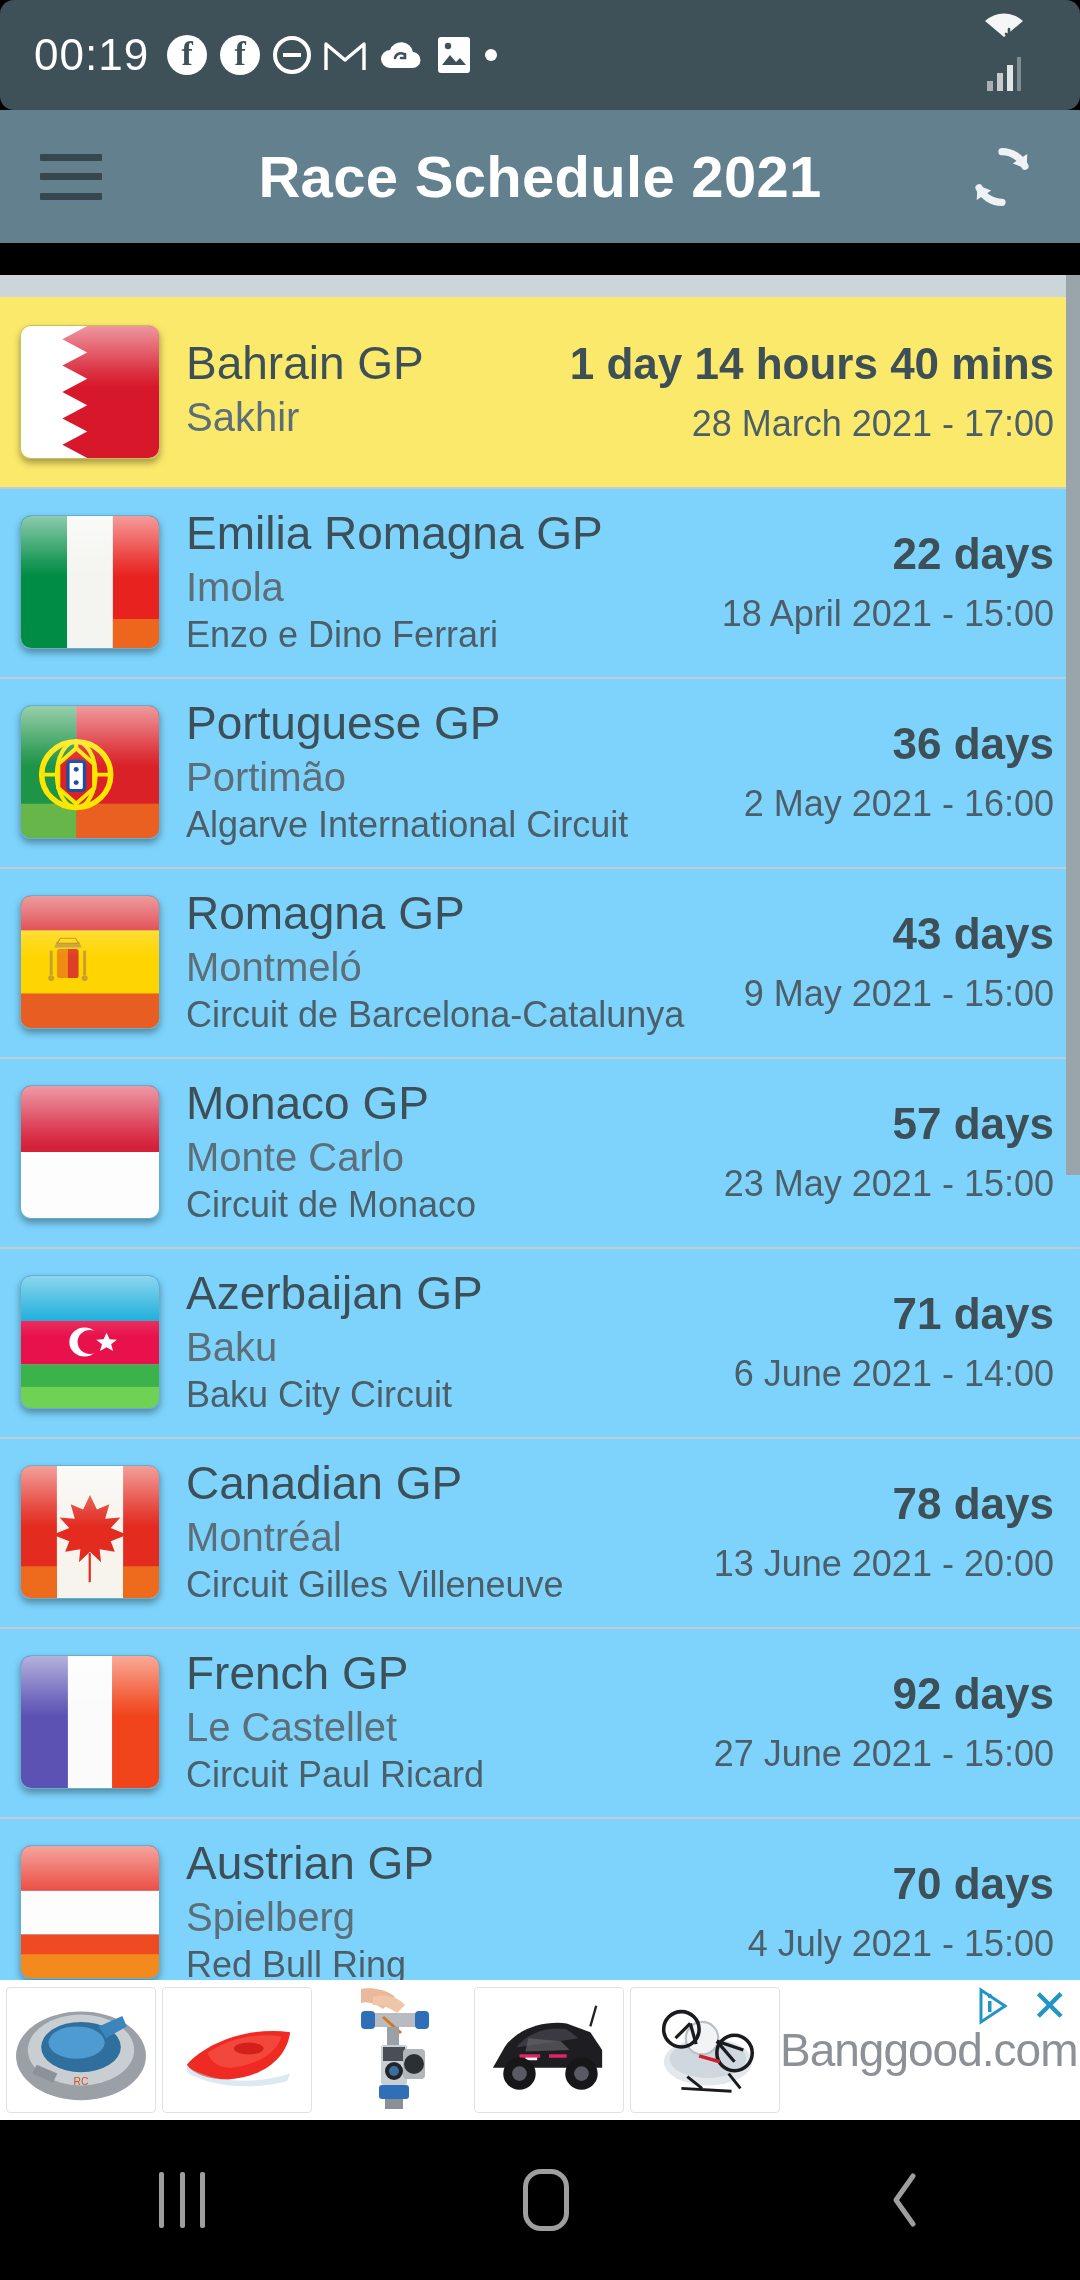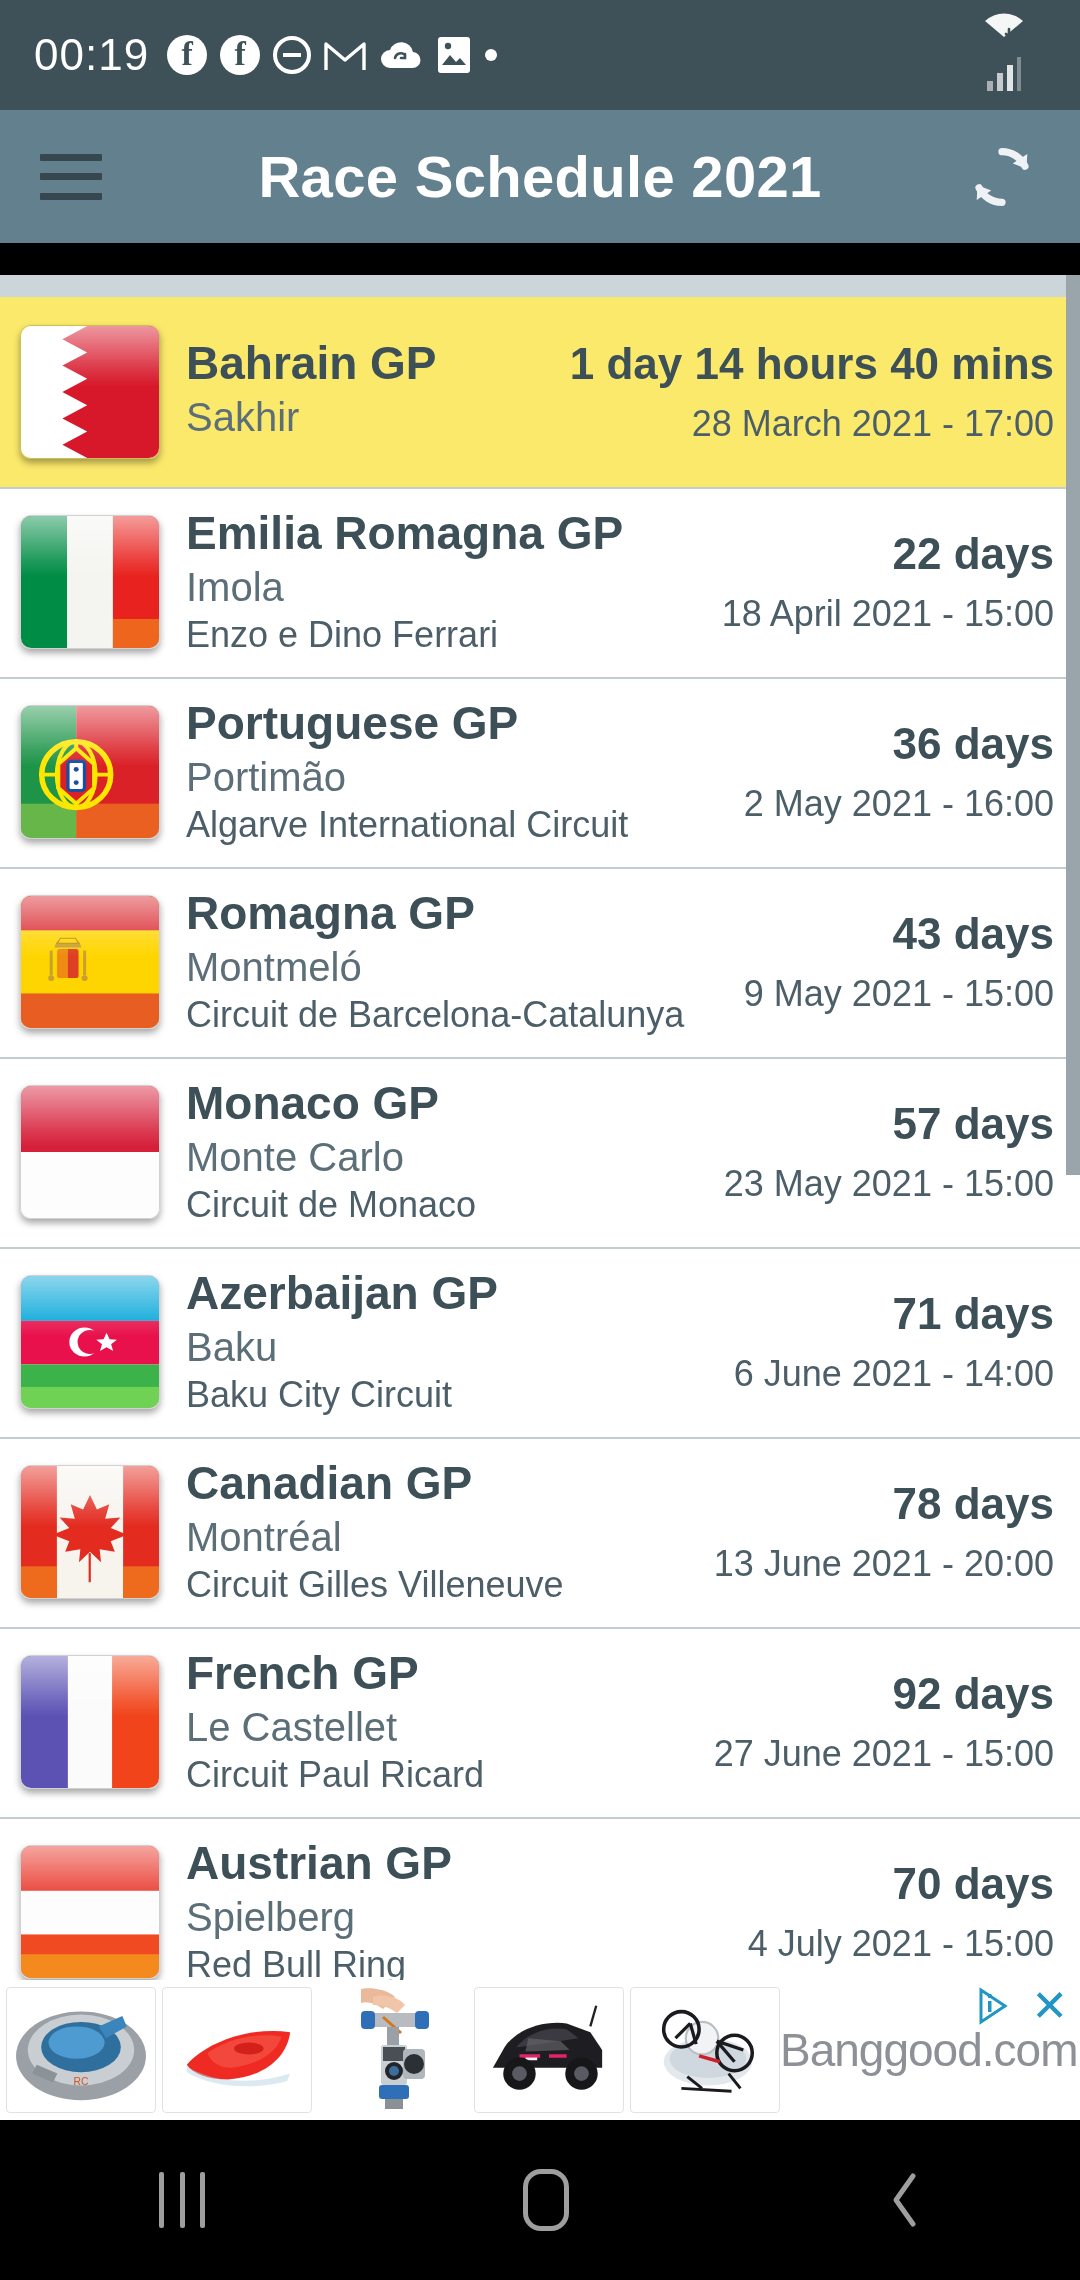--- a/index.html
+++ b/index.html
@@ -9,20 +9,21 @@
     background:#000;
     overflow:hidden;
   }
   .phone{ position:relative; width:1080px; height:2280px; overflow:hidden; }
 
   
   .statusbar{
     height:110px; background:#3f5158;
     display:flex; align-items:center; padding:0 34px;
     color:#ffffff;
+    border-radius:14px;
   }
   .sb-time{
     font-size:44px; font-weight:400; letter-spacing:1px;
     font-family:"Liberation Sans", sans-serif; margin-right:18px;
   }
   .sb-icons{ display:flex; align-items:center; gap:13px; flex:1; }
   .sb-right{ display:flex; align-items:center; gap:10px; margin-left:auto;flex-direction:column; }
   .sb-batt-txt{ font-size:42px; letter-spacing:0px; }
   .ico{ display:inline-flex; align-items:center; justify-content:center; }
   .fb{
@@ -55,41 +56,41 @@
   .refresh{ margin-left:auto; width:76px;height:76px; position:relative; z-index:2; cursor:pointer; }
 
   
   .list-wrap{
     position:absolute; top:275px; left:0; right:0; bottom:300px;
     background:#ccd5da; overflow:hidden;
   }
   .spacer-top{ height:22px; background:#ccd5da; }
   .row{
     position:relative; display:flex; align-items:center;
-    height:190px; padding:0 26px 0 20px; background:#ffffff;
+    height:190px; padding:0 26px 0 20px; background:#7dd3fc;
   }
   .row.highlight{ background:#fbe96b; }
   .row.sep::before{
     content:""; position:absolute; left:0; right:0; top:0; height:2px; background:#c3ccd1;
   }
   .flag{
     width:140px; height:134px; border-radius:11px; overflow:hidden;
     position:relative; flex:0 0 auto; margin-right:26px;
     box-shadow:0 4px 7px rgba(0,0,0,.35);
     border:1px solid rgba(0,0,0,.18);
   }
   .flag .gloss{
     position:absolute; inset:0; border-radius:10px;
     background:linear-gradient(to bottom, rgba(255,255,255,.55) 0%, rgba(255,255,255,.12) 34%, rgba(255,255,255,0) 46%, rgba(255,255,255,0) 100%);
     pointer-events:none;
   }
   .flag svg{ display:block; width:100%; height:100%; }
 
   .info{ flex:1 1 auto; min-width:0; }
-  .gp-name{ font-size:46px; font-weight:bold; color:#3d4f57; line-height:1.05; margin-bottom:8px; }
+  .gp-name{ font-size:46px; font-weight:normal; color:#3d4f57; line-height:1.05; margin-bottom:8px; }
   .gp-city{ font-size:40px; color:#5c6f78; line-height:1.1; margin-bottom:6px; }
   .gp-circuit{ font-size:36px; color:#4c5f68; line-height:1.1; }
 
   .right{ flex:0 0 auto; text-align:right; padding-left:10px; }
   .countdown{ font-size:44px; font-weight:bold; color:#3d4f57; line-height:1.1; margin-bottom:16px; white-space:nowrap; }
   .datetime{ font-size:36px; color:#4c5f68; line-height:1.1; white-space:nowrap; }
 
   .scrollbar{
     position:absolute; right:0; top:0; width:14px; height:900px;
     background:#9aa5ab; border-radius:0;

